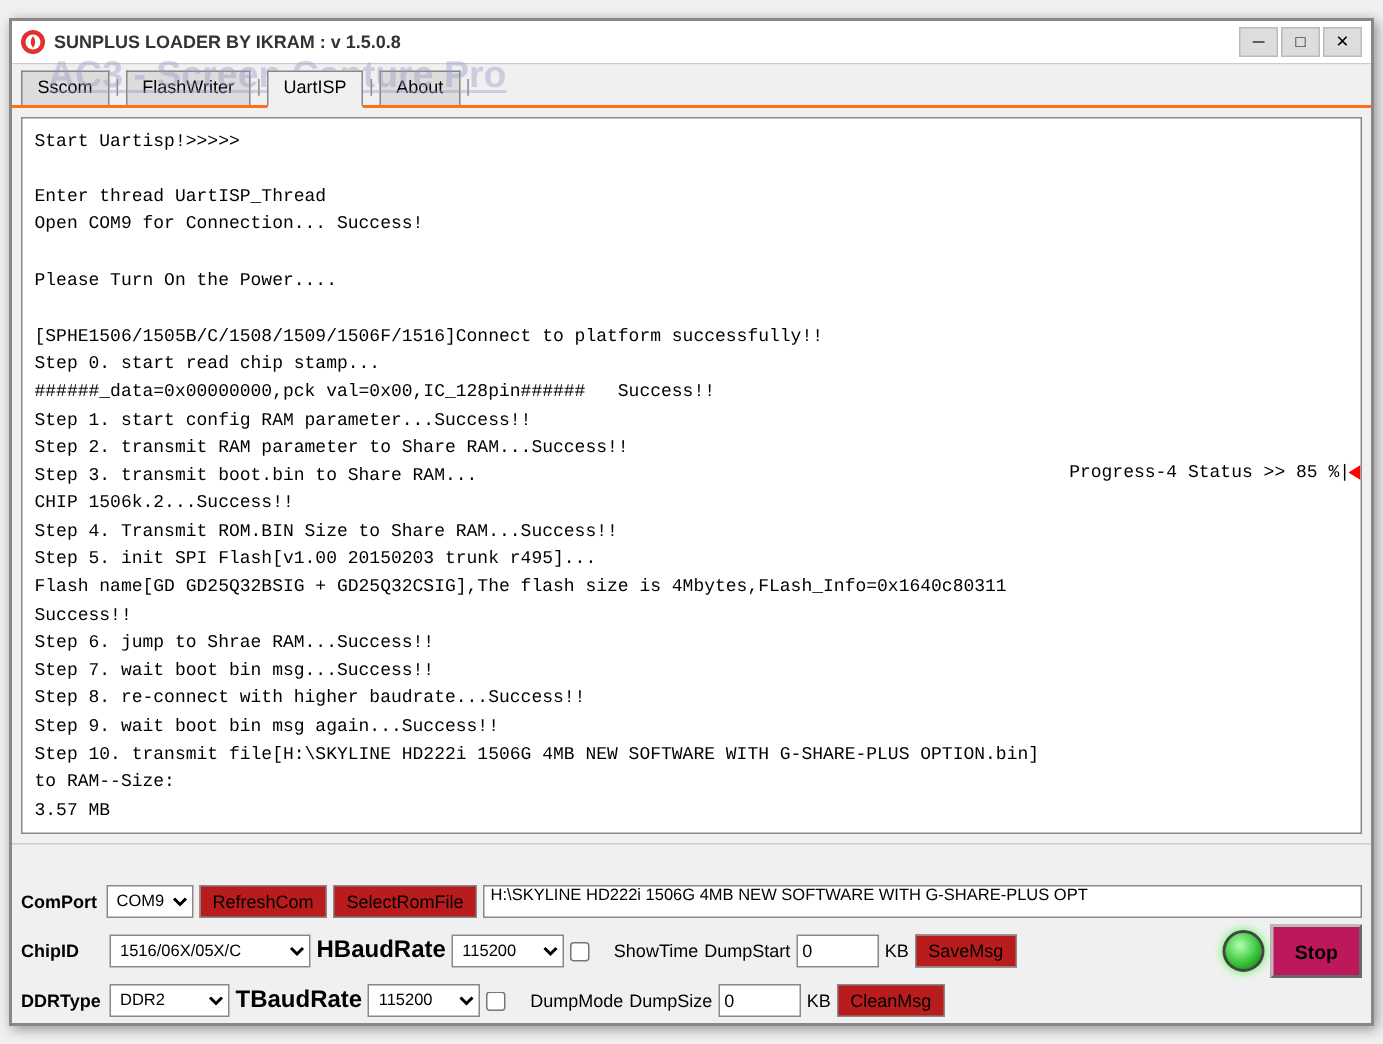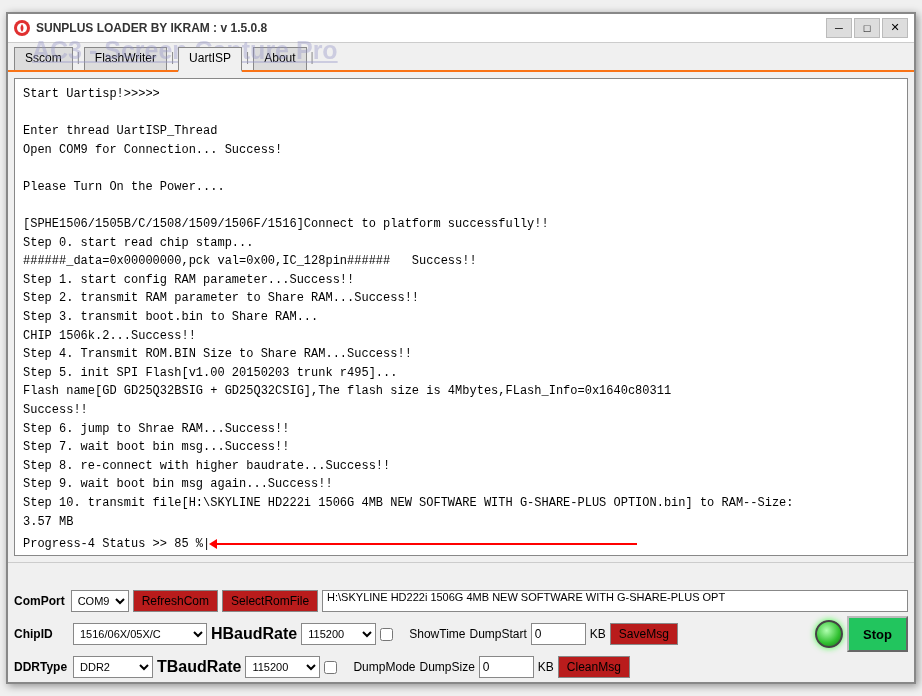--- a/index.html
+++ b/index.html
@@ -102,21 +102,20 @@
       align-self: flex-end;
       margin-bottom: 3px;
     }
     .content-area {
       background: white;
       margin: 6px;
       border: 1px solid #888;
       flex: 1;
       overflow: hidden;
       display: flex;
-      flex-direction: column;
     }
     .log-area {
       flex: 1;
       overflow-y: auto;
       padding: 6px 8px;
       font-family: 'Courier New', monospace;
       font-size: 12px;
       line-height: 1.55;
       color: #000;
       white-space: pre-wrap;
@@ -233,21 +232,21 @@
     .led {
       width: 28px;
       height: 28px;
       border-radius: 50%;
       background: radial-gradient(circle at 40% 35%, #b0ffb0, #30c030 60%, #1a6a1a);
       border: 2px solid #444;
       box-shadow: 0 0 6px #4f4;
     }
     .stop-btn {
       padding: 4px 14px;
-      background: #22c55e;
+      background: #be185d;
       border: 2px outset #bbb;
       font-size: 13px;
       font-weight: bold;
       cursor: pointer;
       height: 36px;
     }
     .spacer { flex: 1; }
   </style>
 </head>
 <body>

